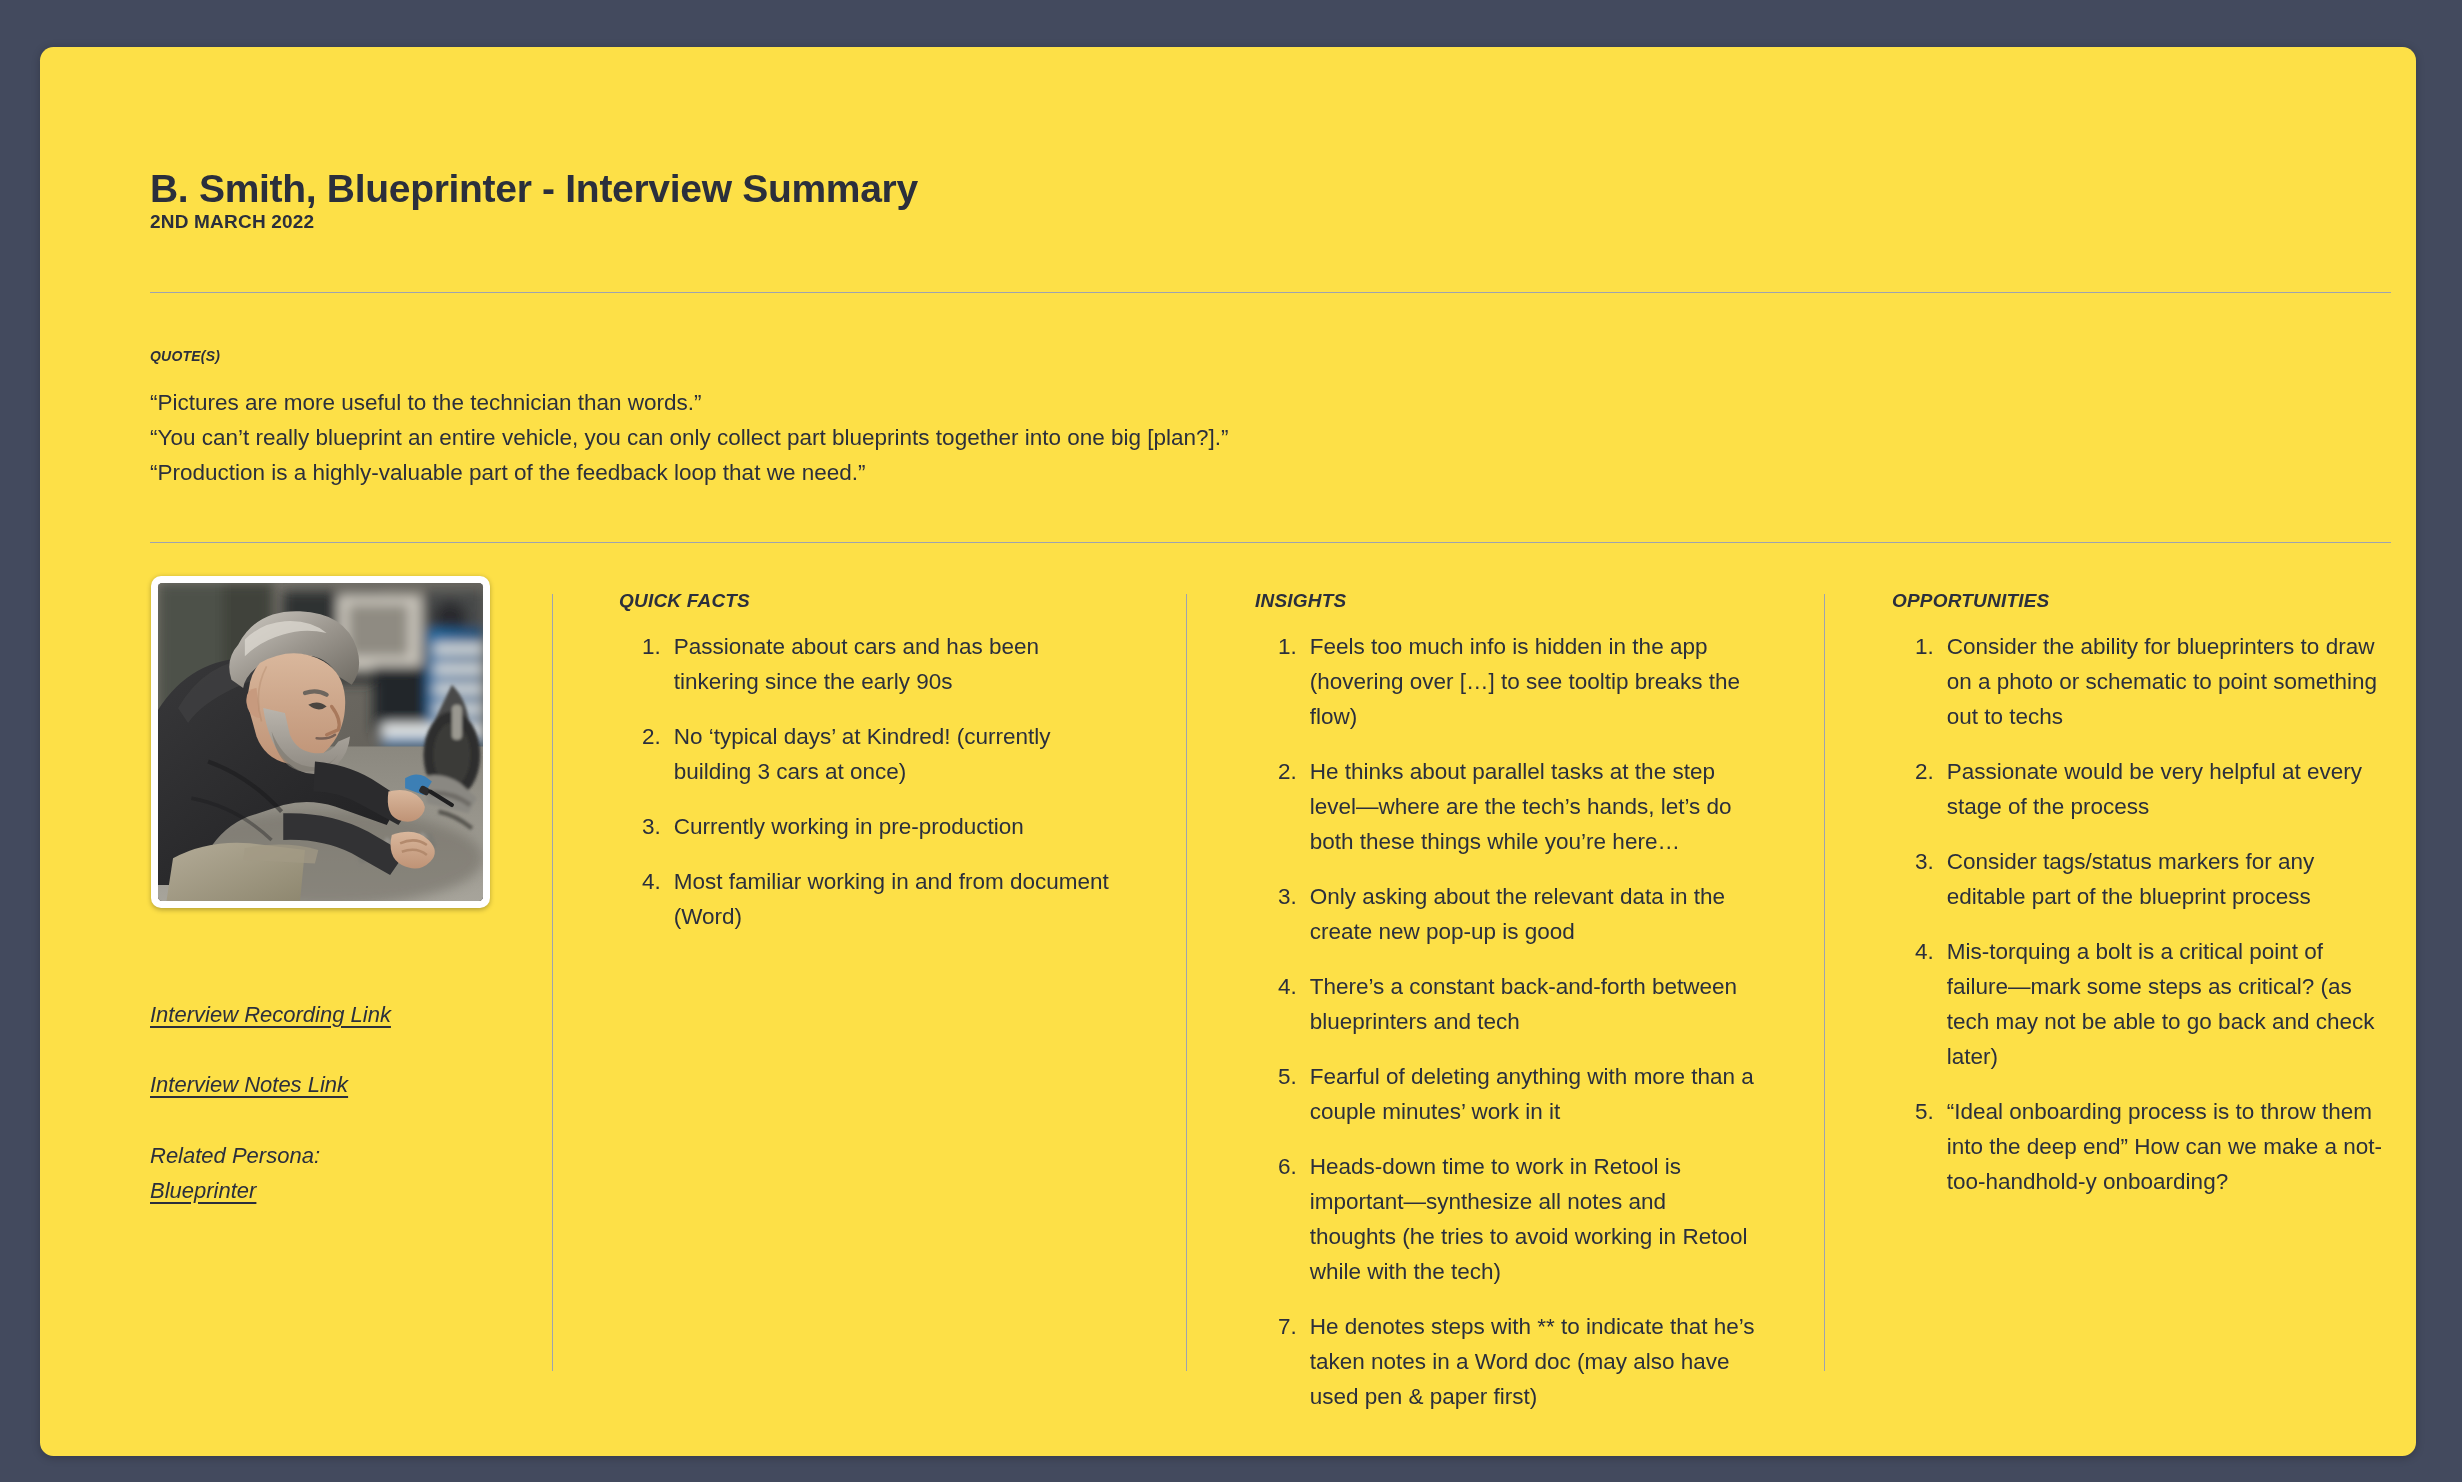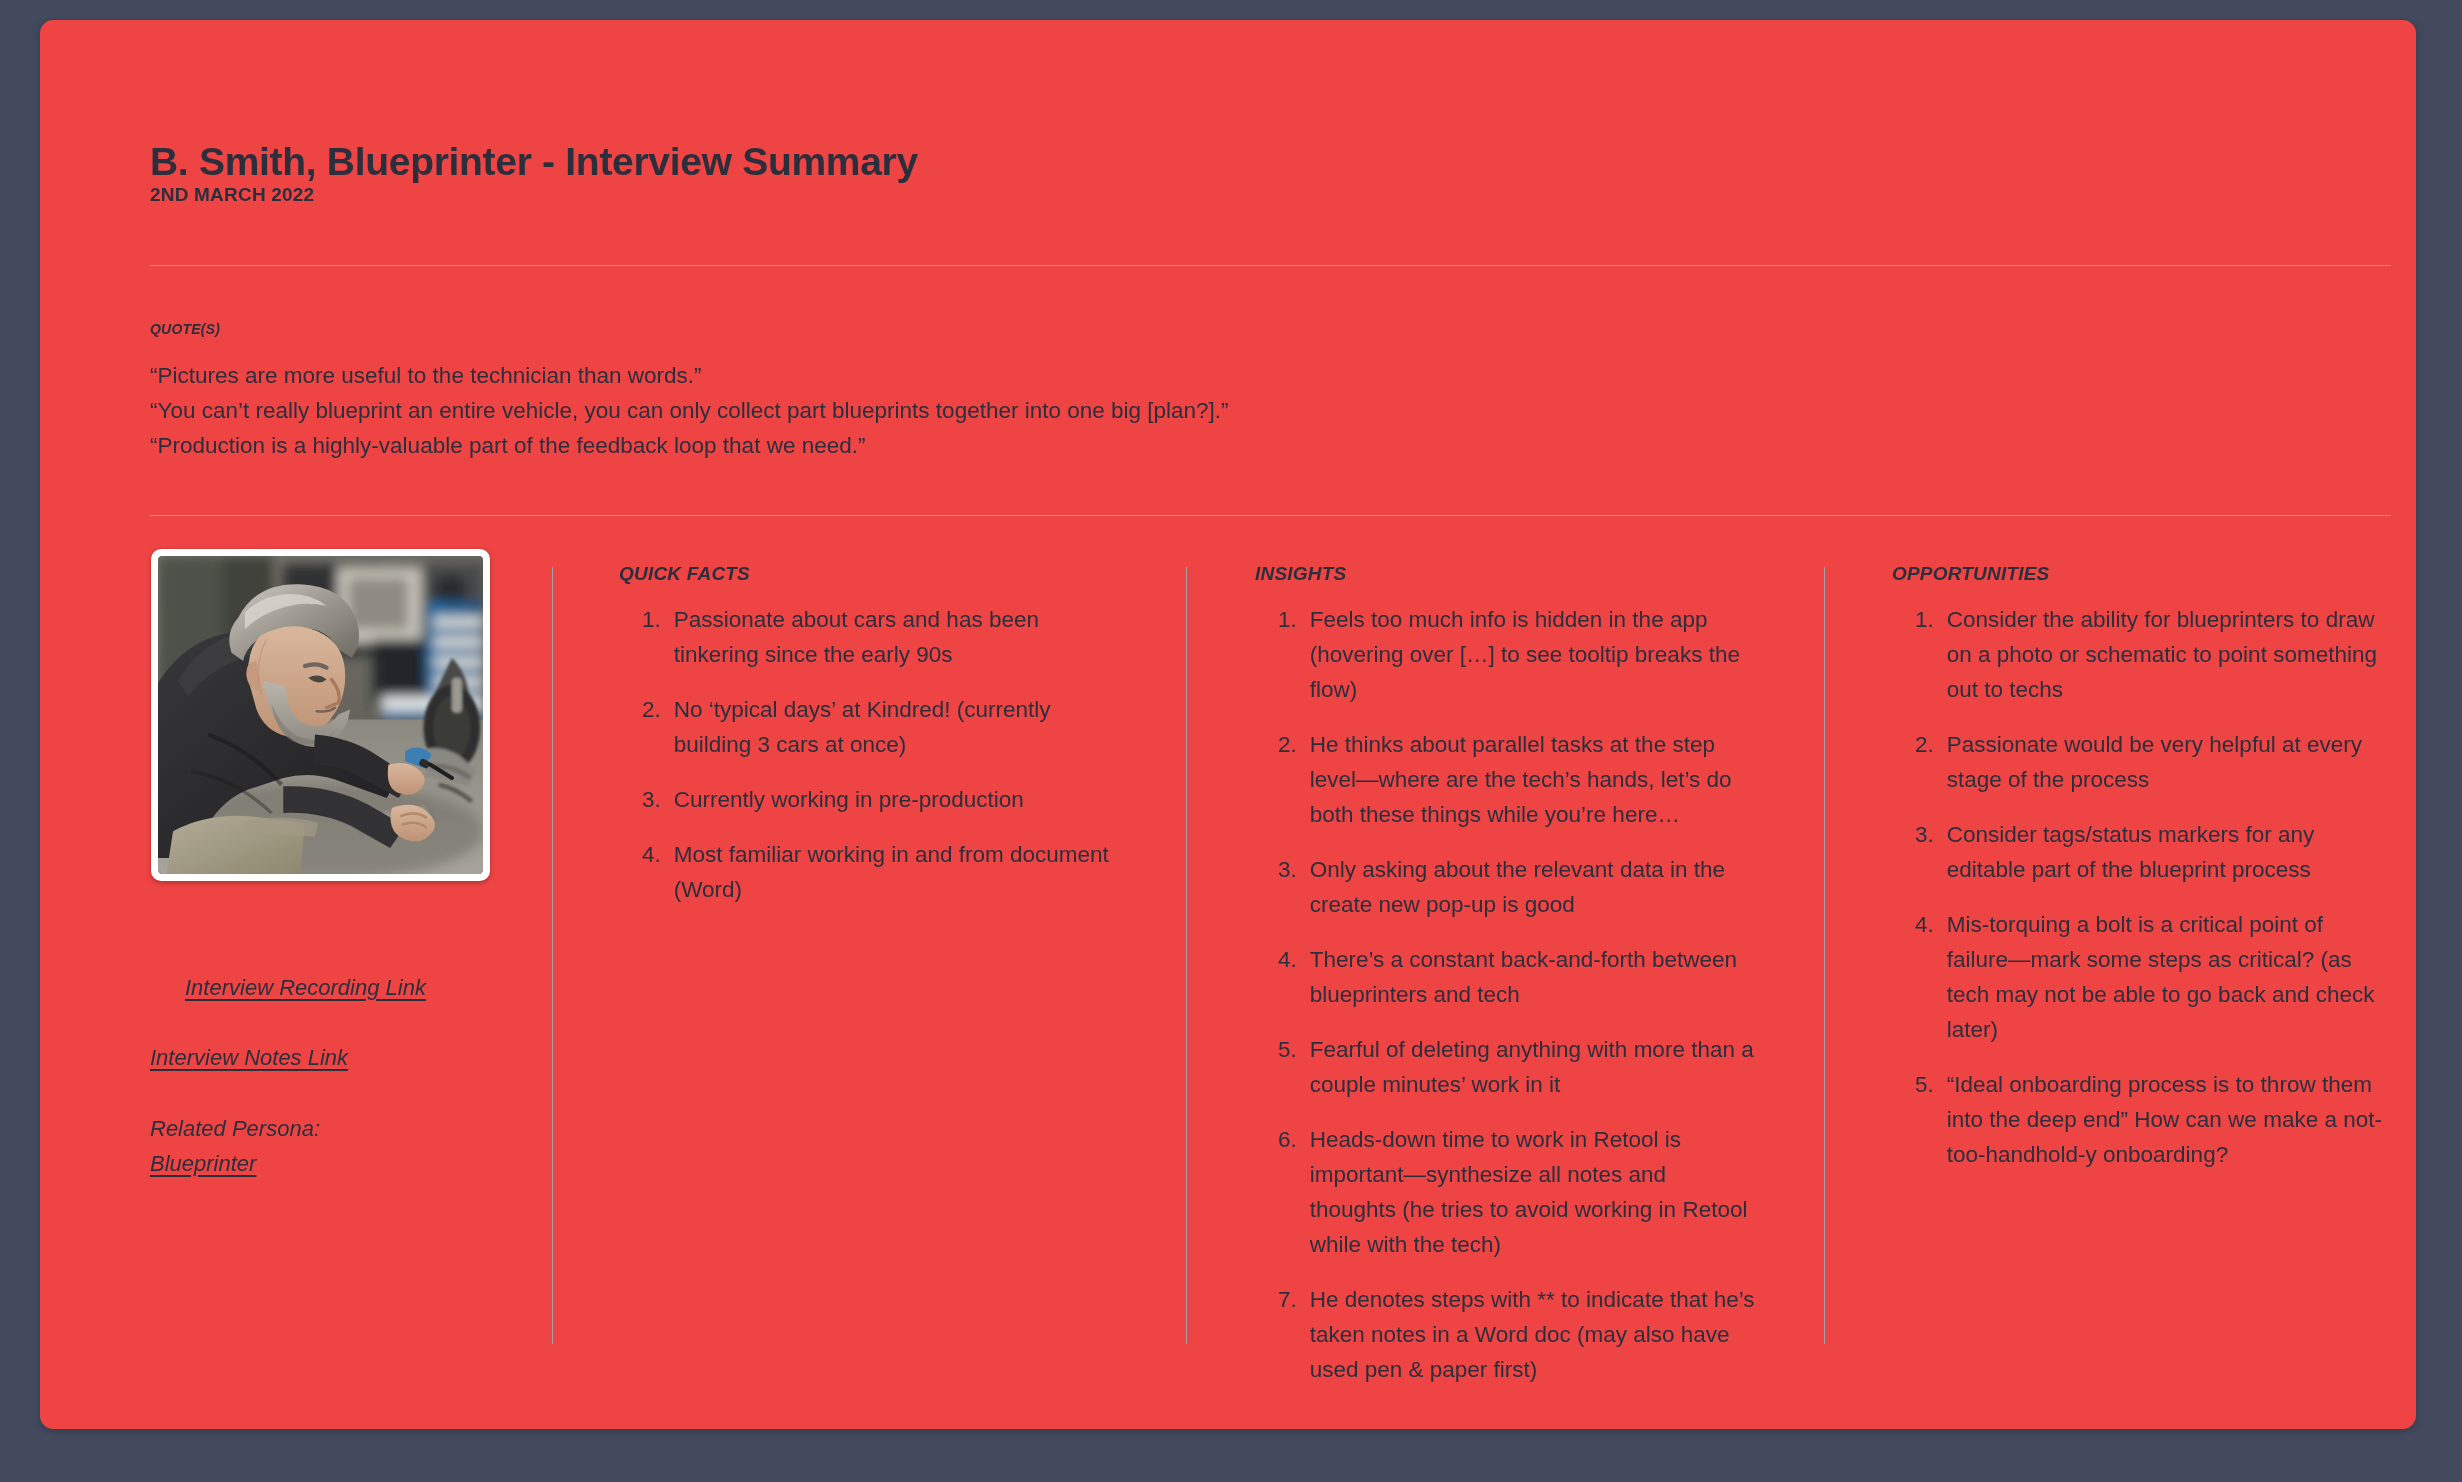--- a/index.html
+++ b/index.html
@@ -12,24 +12,24 @@
     background: #434a5e;
     font-family: "Liberation Sans", sans-serif;
     color: #2b2f3c;
     -webkit-font-smoothing: antialiased;
     overflow: hidden;
   }
 
   .page-card {
     position: absolute;
     left: 40px;
-    top: 20px;
+    top: 47px;
     width: 2376px;
     height: 1409px;
-    background: #ef4444;
+    background: #fde047;
     border-radius: 13.4px;
     box-shadow: 0 1.7px 8.3px rgba(0,0,0,0.22);
     box-sizing: border-box;
   }
 
   
   .doc-title {
     position: absolute;
     left: 110px;
     top: 94px;
@@ -123,21 +123,21 @@
     position: absolute;
     left: 110px;
     font-size: 22px;
     font-style: italic;
     color: #2b2f3c;
     text-decoration: underline;
     text-underline-offset: 4.2px;
     white-space: nowrap;
     cursor: pointer;
   }
-  .link-recording { top: 955px; margin-left: 35px; }
+  .link-recording { top: 955px; }
   .link-notes { top: 1025px; }
 
   .persona-label {
     position: absolute;
     left: 110px;
     top: 1096px;
     font-size: 22px;
     font-style: italic;
     color: #2b2f3c;
     white-space: nowrap;

